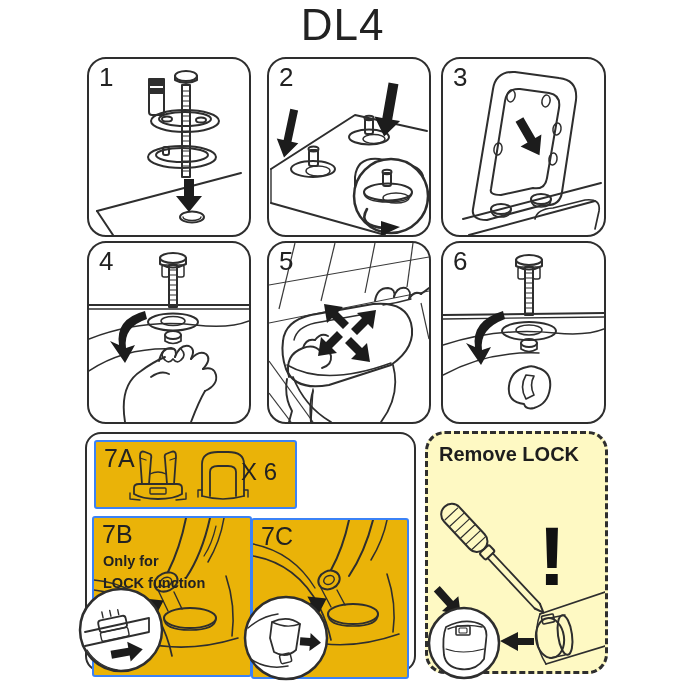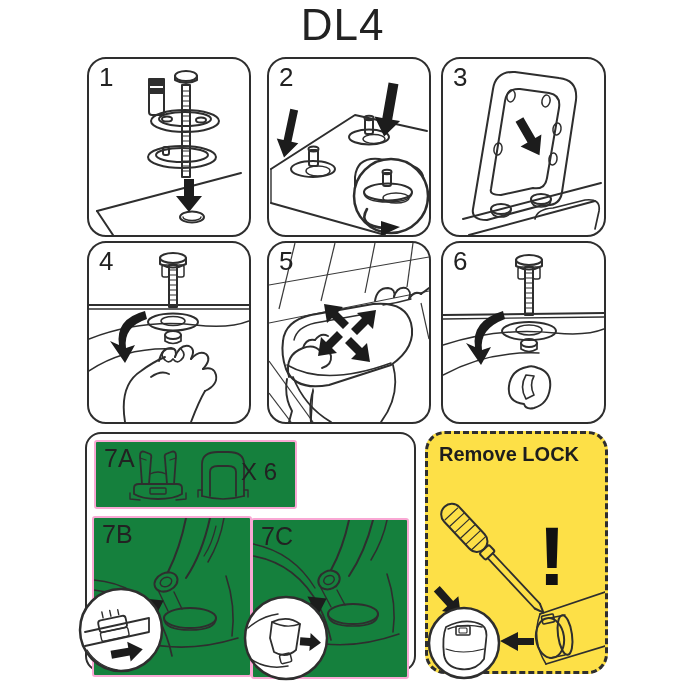--- a/index.html
+++ b/index.html
@@ -3,26 +3,26 @@
 <meta charset="utf-8">
 <style>
   html,body{margin:0;padding:0;background:#ffffff;}
   .sheet{position:relative;width:685px;height:685px;background:#fff;
          font-family:"Liberation Sans","DejaVu Sans",sans-serif;color:#2a2a2a;overflow:hidden;}
   .title{position:absolute;left:0;top:0;width:685px;text-align:center;
          font-size:44px;font-weight:400;letter-spacing:1px;color:#222;}
   .panel{position:absolute;border:2.5px solid #2e2e2e;border-radius:19px;background:#fff;}
   .panel > svg{position:absolute;left:0;top:0;}
   .num{position:absolute;left:10px;top:3px;font-size:26px;font-weight:400;color:#222;z-index:3;}
-  .subbox{position:absolute;border:2px solid #f9a8d4;border-radius:3px;background:#15803d;}
+  .subbox{position:absolute;border:2px solid #3b82f6;border-radius:3px;background:#eab308;}
   .subbox > svg{position:absolute;left:0;top:0;}
   .subnum{position:absolute;left:8px;top:2px;font-size:25px;font-weight:400;color:#222;z-index:3;}
   .note{position:absolute;left:9px;top:32px;font-size:14.5px;font-weight:bold;line-height:1.55;color:#222;z-index:3;}
   .qty{position:absolute;right:18px;top:16px;font-size:24px;font-weight:400;color:#222;z-index:3;}
-  .dashedpanel{position:absolute;border:3px dashed #2e2e2e;border-radius:20px;background:#fde047;}
+  .dashedpanel{position:absolute;border:3px dashed #2e2e2e;border-radius:20px;background:#fef9c3;}
   .rl-text{position:absolute;left:11px;top:7px;font-size:20px;font-weight:bold;line-height:1.38;color:#1d1d1d;z-index:3;}
   .bang{position:absolute;left:110px;top:80px;font-size:84px;font-weight:bold;color:#111;z-index:3;line-height:1;}
   .inset{position:absolute;z-index:5;}
   svg{display:block;}
 </style>
 </head>
 <body>
 
 <div class="sheet">
 
@@ -276,20 +276,24 @@
             <path d="M 106 54 Q 127 60 148 54" stroke-width="1.4"></path>
             <path d="M 114 54 L 114 30 Q 114 24 122 24 L 132 24 Q 140 24 140 30 L 140 54"></path>
             <path d="M 106 48 L 102 48 L 102 55 M 148 48 L 152 48 L 152 55" stroke-width="1.4"></path>
           </g>
         </g>
       </svg>
     </div>
 
     <div class="subbox" style="left:5px;top:82px;width:156px;height:157px;">
       <span class="subnum">7B</span>
+      <div class="note">
+        <span>Only for</span><br>
+        <span>LOCK function</span>
+      </div>
       <svg width="152" height="153" viewBox="0 0 152 153">
         <g fill="none" stroke="#2e2e2e" stroke-width="2" stroke-linecap="round" stroke-linejoin="round">
           <g>
             <path d="M 0 62 Q 44 66 64 100 Q 74 118 78 138" stroke-width="1.7"></path>
             <path d="M 0 72 Q 38 76 58 108" stroke-width="1.4"></path>
           </g>
           <g>
             <path d="M 92 0 Q 86 30 74 54"></path>
             <path d="M 116 0 Q 108 36 92 60"></path>
             <path d="M 130 0 Q 126 24 114 44" stroke-width="1.5"></path>

